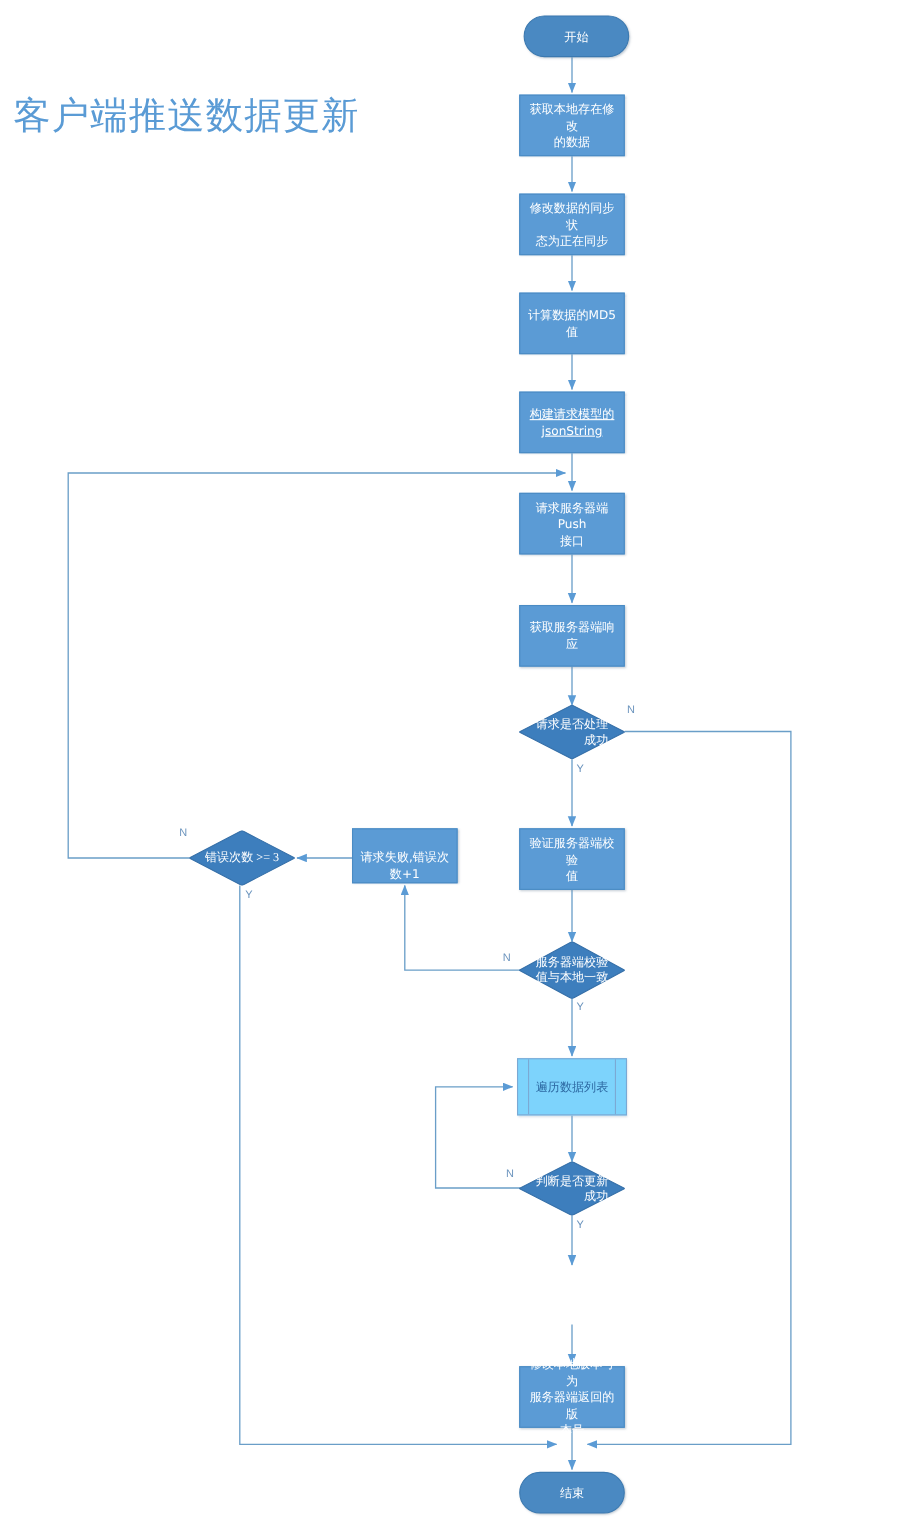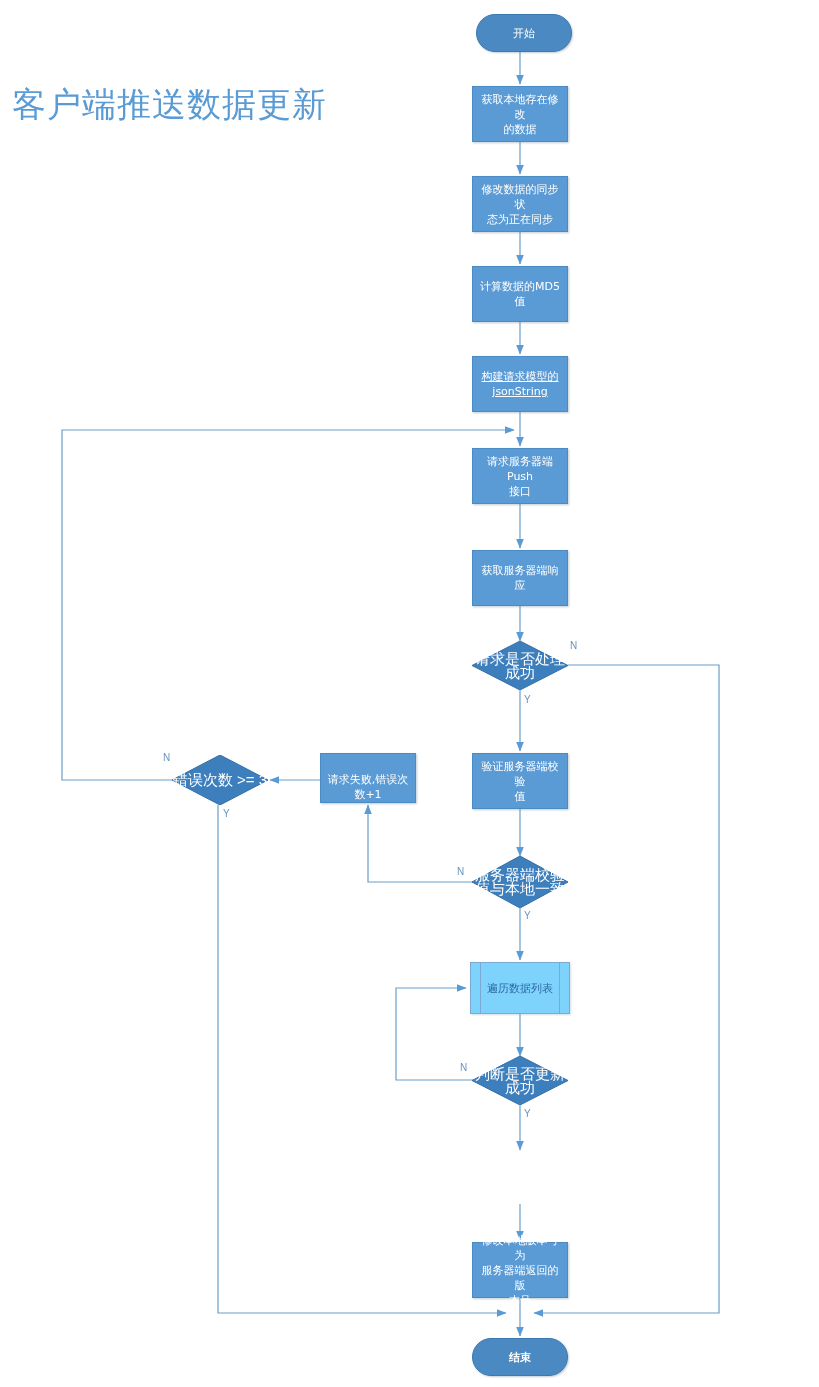--- a/index.html
+++ b/index.html
@@ -70,25 +70,25 @@
   }
   .n-decision-wrap svg {
     position: absolute;
     left: 0;
     top: 0;
   }
   .n-decision-wrap .lbl {
     position: relative;
     z-index: 2;
     color: #ffffff;
-    font-size: 15px;
+    font-size: 11px;
     line-height: 14px;
-    text-align: center;
+    text-align: right;
     white-space: pre-line;
-    font-family: Liberation Sans, sans-serif;
+    font-family: Liberation Serif, serif;
   }
   .n-predefined {
     background: #7dd3fc;
     border: 1px solid #7ba9d4;
     color: #2e6aa3;
     box-shadow: 1px 1px 2px rgba(150,170,190,0.4);
     text-align: center;
   }
   .n-predefined .bar {
     position: absolute;
@@ -242,21 +242,21 @@
 成功</span>
   </div>
 
 
   <div class="node n-process" style="left:472px; top:1242px; width:96px; height:56px;">
     <span class="lbl">修改本地版本号为
 服务器端返回的版
 本号</span>
   </div>
 
-  <div class="node n-terminal" style="left:472px; top:1338px; width:96px; height:38px;font-weight:bold;">
+  <div class="node n-terminal" style="left:472px; top:1338px; width:96px; height:38px;">
     <span class="lbl">结束</span>
   </div>
 
   <div class="edge-label" style="left:570px; top:640px;">N</div>
   <div class="edge-label" style="left:524px; top:694px;">Y</div>
   <div class="edge-label" style="left:163px; top:752px;">N</div>
   <div class="edge-label" style="left:223px; top:808px;">Y</div>
   <div class="edge-label" style="left:457px; top:866px;">N</div>
   <div class="edge-label" style="left:524px; top:910px;">Y</div>
   <div class="edge-label" style="left:460px; top:1062px;">N</div>

